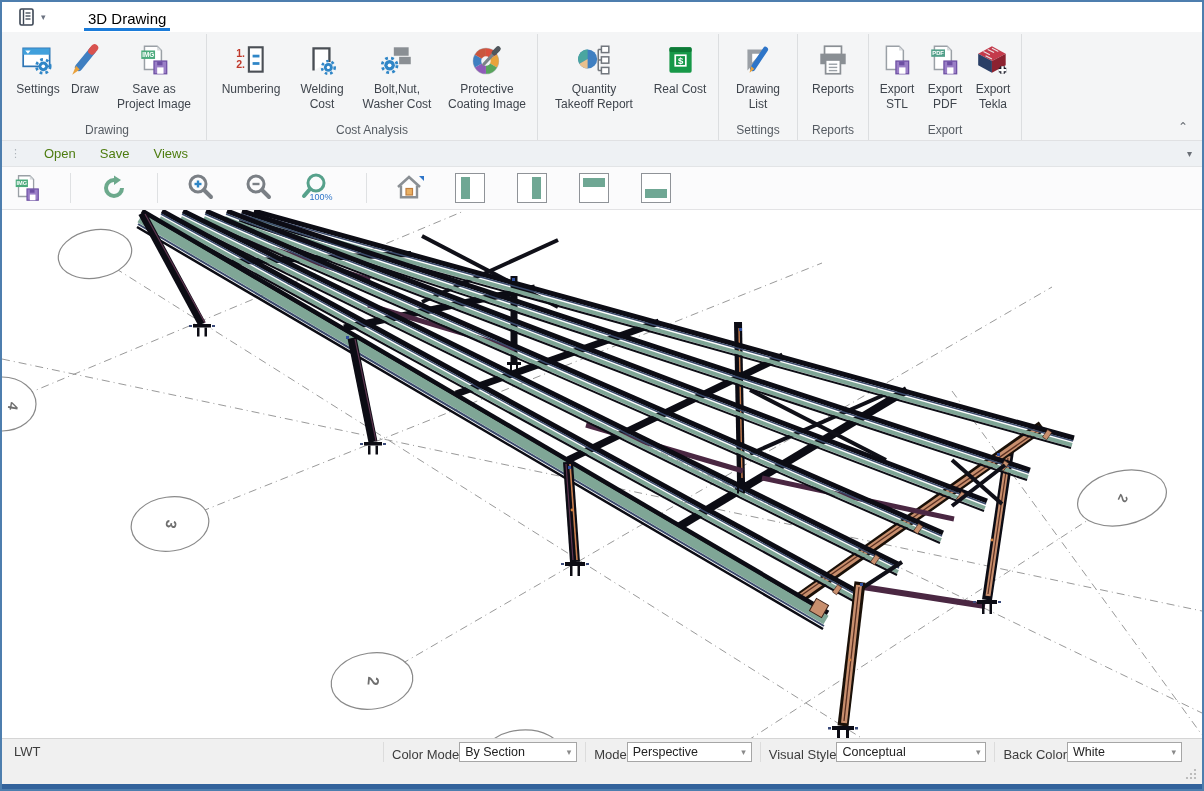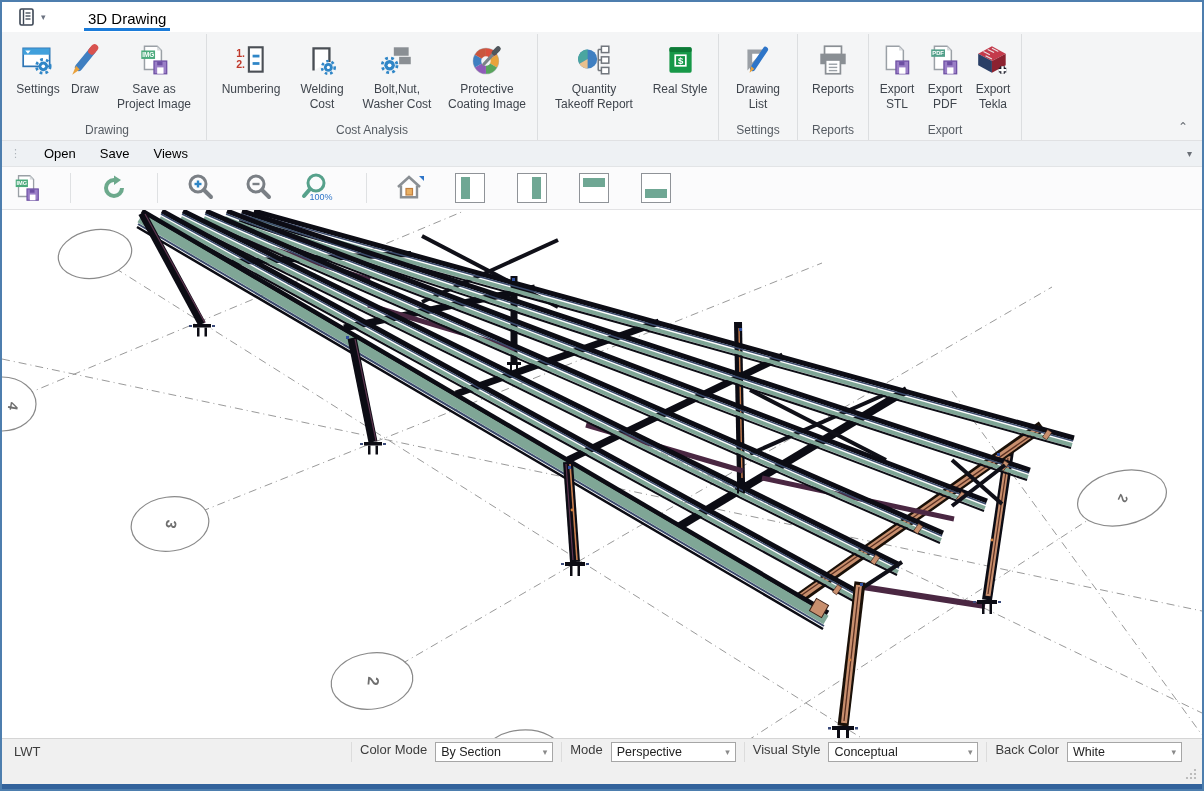--- a/index.html
+++ b/index.html
@@ -20,41 +20,41 @@
   .rbuttons { display:flex; flex:1 1 auto; align-items:flex-start; padding-top:4px; }
   .rbtn { display:flex; flex-direction:column; align-items:center; padding:2px 3px; cursor:pointer; }
   .rbtn .ricon { height:40px; display:flex; align-items:center; justify-content:center; }
   .rbtn .rlabel { font-size:12px; color:#3f454d; text-align:center; line-height:15px; white-space:pre-line; margin-top:2px; }
   .rgrouplabel { height:18px; font-size:12px; color:#565c63; text-align:center; line-height:16px; }
   .ribbon-collapse { position:absolute; right:14px; bottom:6px; color:#6a6f76; font-size:12px; cursor:pointer; }
 
   
   .menurow { height:26px; background:#eef1f4; border-bottom:1px solid #e2e4e6; display:flex; align-items:center; padding:0 8px; flex:0 0 auto; position:relative; }
   .grip { color:#aeb4bb; font-size:11px; letter-spacing:1px; margin-right:10px; user-select:none; }
-  .menuitem { font-size:13px; color:#000000; padding:3px 12px; cursor:pointer; }
+  .menuitem { font-size:13px; color:#4d7c0f; padding:3px 12px; cursor:pointer; }
   .menurow .dd { position:absolute; right:10px; color:#6a6f76; font-size:10px; cursor:pointer; }
 
   
   .toolbar { height:43px; background:#fbfbfc; border-bottom:1px solid #e3e3e5; display:flex; align-items:center; padding:0 6px; gap:20px; flex:0 0 auto; }
   .tbtn { width:38px; height:36px; display:flex; align-items:center; justify-content:center; cursor:pointer; }
   .tsep { width:1px; height:30px; background:#dfe1e3; margin:0 4px; }
   .vbtn { width:30px; height:30px; border:1px solid #8f9398; background:#fff; position:relative; margin:0 6px; cursor:pointer; }
   .vbar { position:absolute; background:#6fa794; }
   .vbar.left   { left:5px; top:3px; bottom:3px; width:9px; }
   .vbar.right  { right:5px; top:3px; bottom:3px; width:9px; }
   .vbar.top    { top:4px; left:3px; right:3px; height:9px; }
   .vbar.bottom { bottom:4px; left:3px; right:3px; height:9px; }
 
   
   .canvas { flex:1 1 auto; background:#fff; overflow:hidden; position:relative; }
 
   
   .statusbar { height:26px; background:#f0f0f0; border-top:1px solid #d5d5d5; display:flex; align-items:center; padding:10px 12px; font-size:13px; color:#3c3c3c; flex:0 0 auto; }
   .status-left { flex:1 1 auto; }
-  .sgroup { display:flex; align-items:flex-start; gap:8px; padding:0 8px; border-left:1px solid #dcdcdc; }
+  .sgroup { display:flex; align-items:flex-end; gap:0; padding:0 8px; border-left:1px solid #dcdcdc; }
   .sgroup:first-of-type { border-left:none; }
   .combo { background:#fff; border:1px solid #a6a6a6; height:20px; display:flex; align-items:center; justify-content:space-between; padding:0 5px; font-size:12.5px; color:#222; cursor:pointer; }
   .combo .caret { color:#8a8a8a; font-size:9px; margin-left:8px; }
   .substrip { height:20px; background:#f0f0f0; position:relative; flex:0 0 auto; }
   .substrip svg { position:absolute; right:4px; bottom:3px; }
   .bottombar { height:5px; background:#33639c; flex:0 0 auto; }
 </style>
 </head>
 <body>
 
@@ -203,21 +203,21 @@
         </div>
         <div class="rbtn" style="width:68px">
           <div class="ricon">
               <svg width="36" height="36" viewBox="0 0 34 34">
             <rect x="7" y="5" width="21" height="24" rx="1.5" fill="#179848"></rect>
             <rect x="7" y="5" width="21" height="4.5" rx="1.5" fill="#0e7a37"></rect>
             <rect x="12.5" y="12.5" width="10" height="10" fill="none" stroke="#fff" stroke-width="1.6"></rect>
             <text x="17.5" y="20.8" font-size="9" font-weight="bold" fill="#fff" text-anchor="middle" font-family="Liberation Sans,sans-serif">$</text>
           </svg>
             </div>
-          <div class="rlabel">Real Style</div>
+          <div class="rlabel">Real Cost</div>
         </div>
       </div>
       <div class="rgrouplabel"></div>
     </div>
 
     <div class="rgroup">
       <div class="rbuttons">
         <div class="rbtn" style="width:70px">
           <div class="ricon">
               <svg width="36" height="36" viewBox="0 0 34 34">

